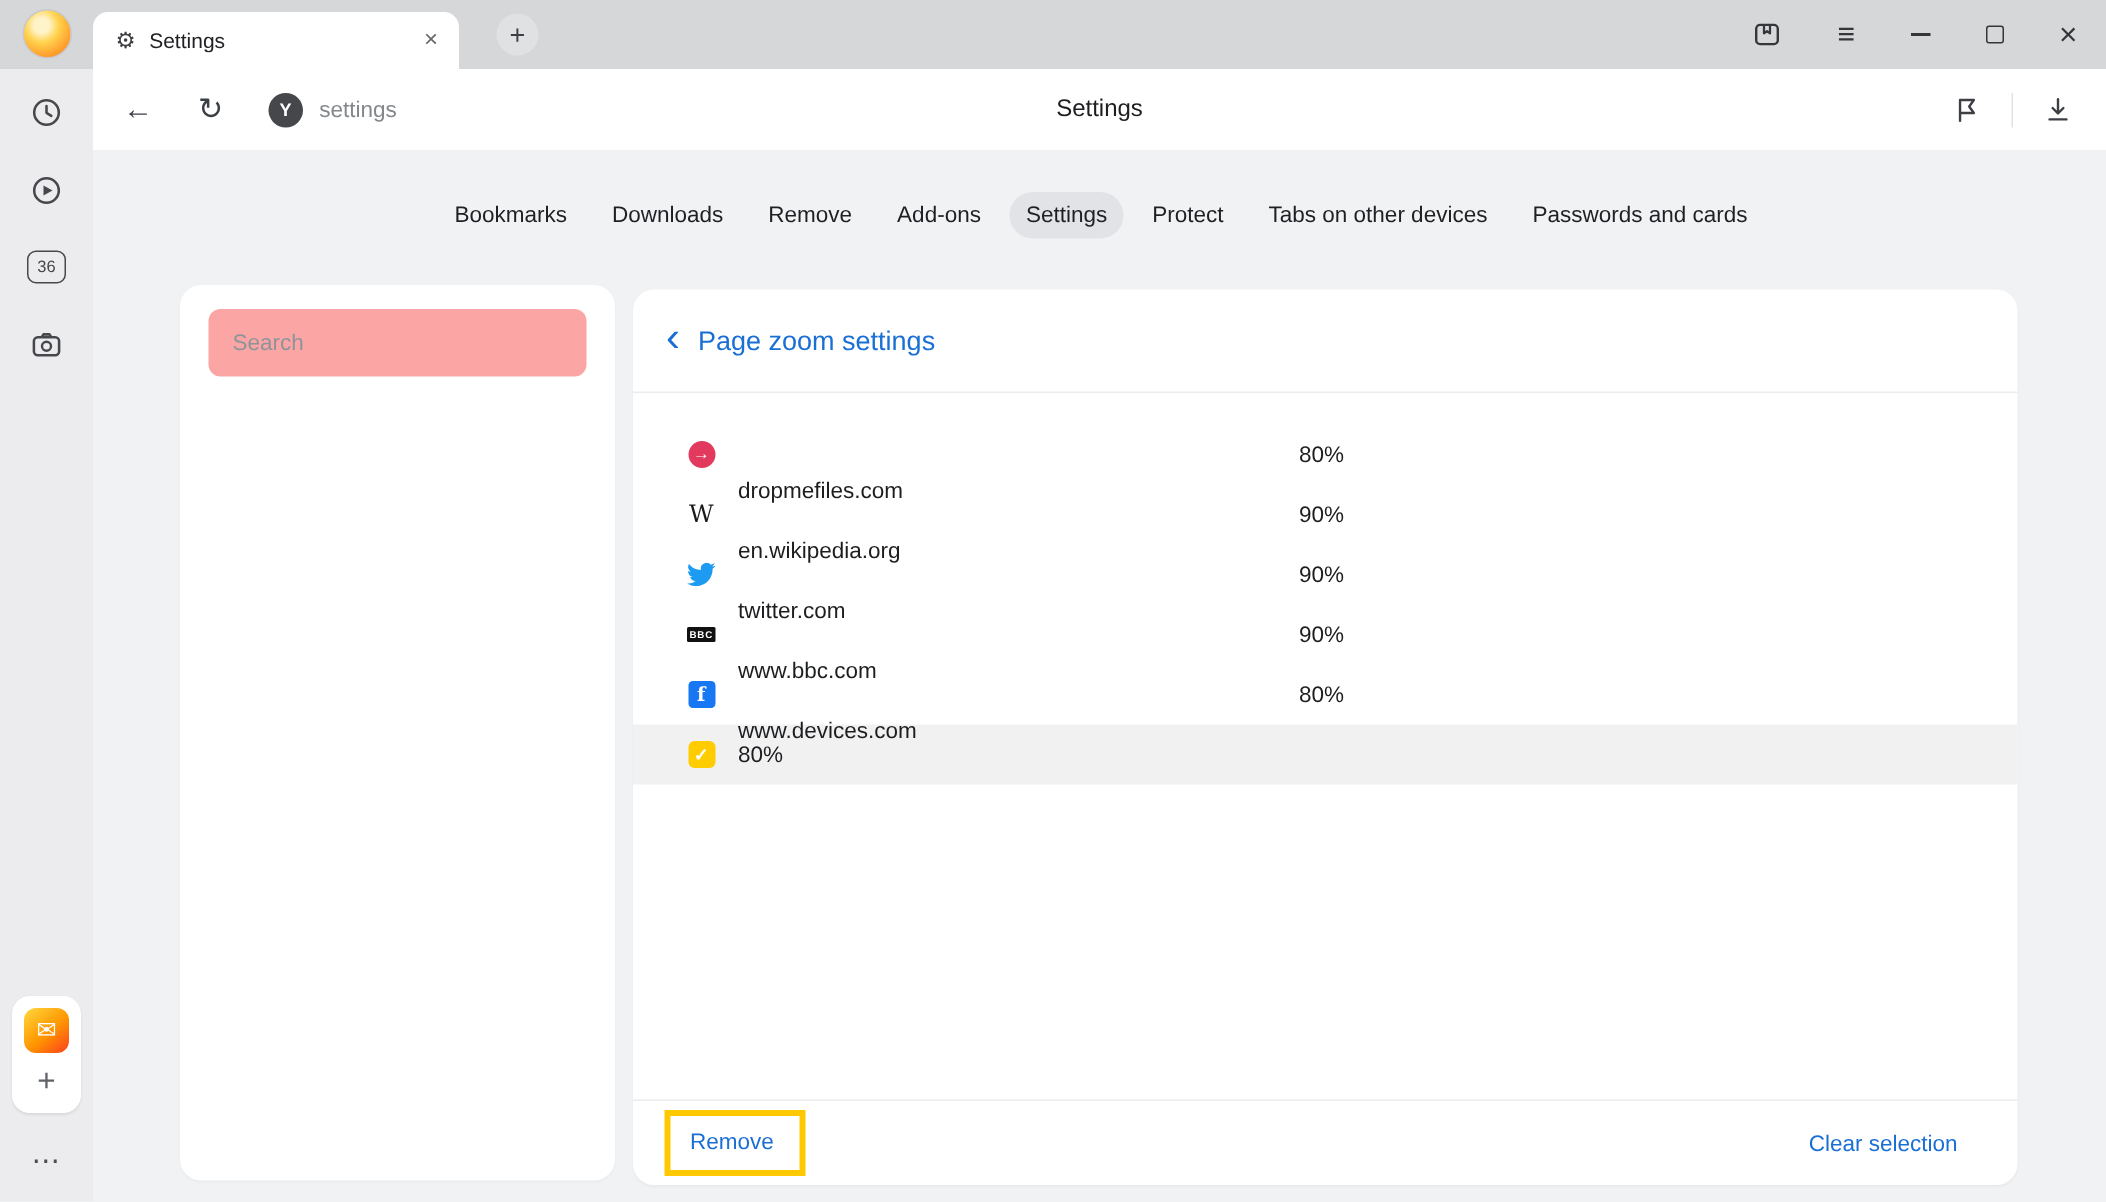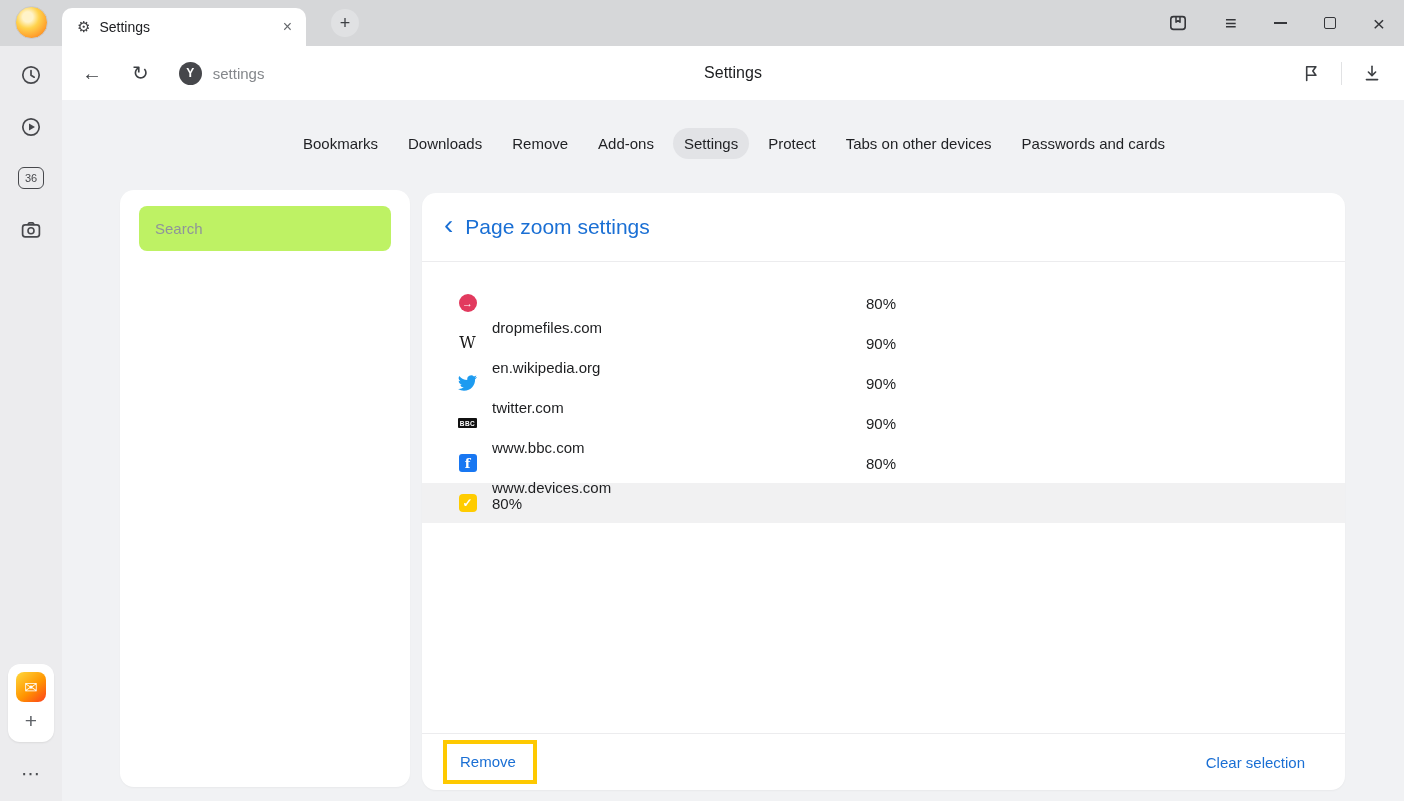--- a/index.html
+++ b/index.html
@@ -68,33 +68,33 @@
 
   
   .nav-tabs { position:absolute; top:128px; left:64px; right:0; display:flex; justify-content:center;
     align-items:center; gap:8px; }
   .nav-tab { font-size:15px; color:#1f2023; padding:7px 11px; border-radius:16px; cursor:pointer; white-space:nowrap; }
   .nav-tab.active { background:#e2e3e6; }
 
   .left-card { position:absolute; left:120px; top:190px; width:290px; height:597px; background:#fff;
     border-radius:14px; box-shadow:0 1px 2px rgba(0,0,0,.04); }
   .search-wrap { margin:16px 19px 0 19px; }
-  .search-input { width:100%; height:45px; background:#bef264; border:none; outline:none;
+  .search-input { width:100%; height:45px; background:#fca5a5; border:none; outline:none;
     border-radius:8px; padding:0 16px; font-size:15px; color:#202124; font-family:"Liberation Sans",sans-serif; }
   .search-input::placeholder { color:#8f949a; }
   .menu-list { margin-top:21px; }
   .panel-item { height:40px; display:flex; align-items:center; padding-left:34px; font-size:15px;
     color:#1d1e20; cursor:pointer; }
 
   .right-card { position:absolute; left:422px; top:193px; width:923px; height:597px; background:#fff;
     border-radius:14px; box-shadow:0 1px 2px rgba(0,0,0,.04); display:flex; flex-direction:column; }
   .zoom-header { height:69px; flex:0 0 69px; display:flex; align-items:center; padding:0 22px;
     border-bottom:1px solid #ececee; }
   .chev { font-size:28px; color:#1a6fd4; margin:-4px 12px 0 0; cursor:pointer; }
-  .zoom-title { font-size:21px; font-weight:400; color:#1a6fd4; margin:0; }
+  .zoom-title { font-size:18px; font-weight:400; color:#1a6fd4; margin:0; }
   .zoom-list { flex:1; padding-top:21px; overflow:hidden; }
   .zoom-row { height:40px; display:flex; align-items:center; cursor:pointer; }
   .zoom-row.selected { background:#f1f1f2; }
   .row-icon { flex:0 0 19px; width:19px; margin-left:36px; margin-right:15px; display:flex;
     align-items:center; justify-content:center; }
   .fav-drop { width:18px; height:18px; border-radius:50%; background:#e23a5e; color:#fff;
     font-size:11px; font-weight:700; display:flex; align-items:center; justify-content:center; }
   .fav-wiki { font-family:"DejaVu Serif", serif; font-size:16px; color:#1b1b1b; line-height:1; }
   .fav-bbc { width:22px; height:10px; background:#111; color:#fff; font-size:6.5px; font-weight:700;
     letter-spacing:.5px; display:flex; align-items:center; justify-content:center; border-radius:1px; }

